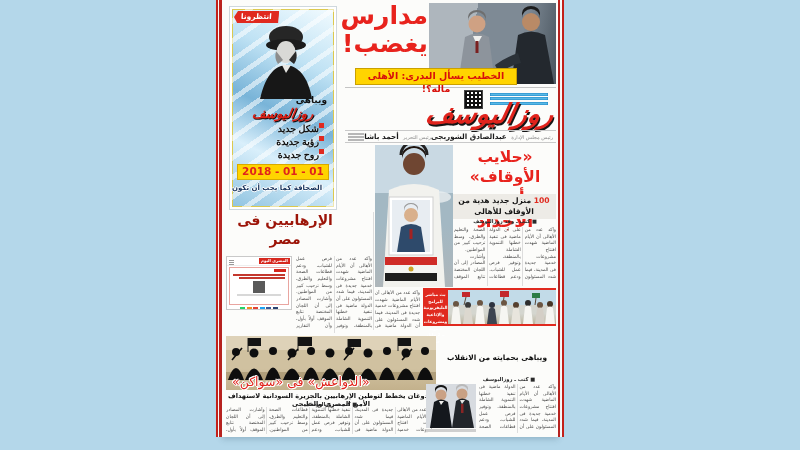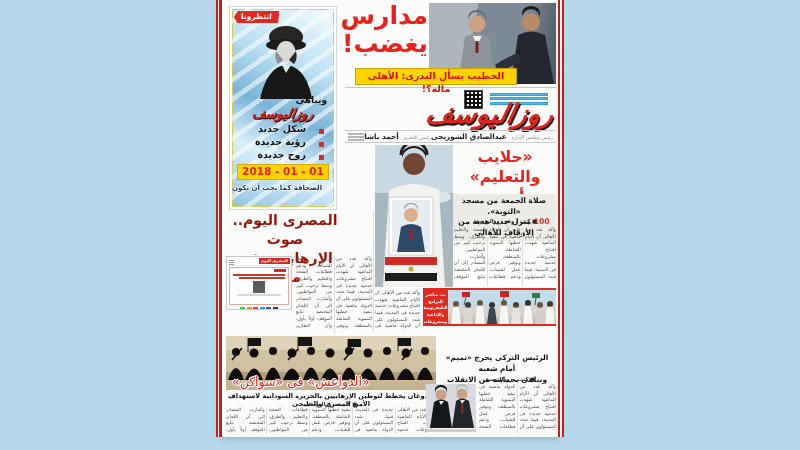--- a/index.html
+++ b/index.html
@@ -21,22 +21,22 @@
   .sidebar:before{content:"";position:absolute;inset:0;
      background:repeating-linear-gradient(-35deg,rgba(255,255,255,.55) 0 5px,transparent 5px 16px);}
   .ribbon{position:absolute;top:2px;left:2px;background:#e02a1f;color:#fff;font-size:7.5px;
      font-weight:bold;padding:1px 7px 2px;clip-path:polygon(100% 0,8% 0,0 50%,8% 100%,100% 100%);
      transform:skewX(-4deg);z-index:3;}
   .portrait{position:absolute;top:12px;right:12px;width:76px;height:78px;z-index:2;}
   .sb-label{position:absolute;top:86px;right:7px;font-size:9px;font-weight:bold;color:#111;z-index:3;}
   .sb-logo{position:absolute;top:97px;left:0;right:0;text-align:center;color:#dd1f14;
      font-size:13px;font-weight:bold;font-style:italic;transform:skewX(-10deg);
      text-shadow:1px 1px 0 #111;z-index:3;letter-spacing:-.5px;}
-  .sb-bullet{position:absolute;right:10px;display:flex;align-items:flex-end;gap:13px;
-     font-size:9.5px;font-weight:bold;color:#101010;z-index:3;text-shadow:0 0 2px #fff;}
+  .sb-bullet{position:absolute;right:10px;display:flex;align-items:flex-start;gap:0;
+     font-size:9.5px;font-weight:bold;color:#101010;z-index:3;text-shadow:0 0 2px #fff;font-family:Liberation Serif, serif;}
   .sb-bullet .sq{width:5px;height:5px;background:#e02a1f;display:inline-block;}
   .sb-date{position:absolute;top:155px;left:5px;right:5px;height:14px;background:#ffd400;
      border:1px solid #d8a900;color:#e0241c;font-size:10.5px;font-weight:bold;text-align:center;
      line-height:13px;z-index:3;direction:ltr;}
   .sb-slogan{position:absolute;top:175px;left:0;right:0;text-align:left;font-size:7px;
      font-weight:bold;color:#14305a;z-index:3;
      text-shadow:1px 0 0 #fff,-1px 0 0 #fff,0 1px 0 #fff,0 -1px 0 #fff;}
 
   
   .bibo-head{left:128px;top:2px;width:78px;text-align:center;color:#e8231d;font-weight:bold;
@@ -205,25 +205,24 @@
         <span>أحمد باشا</span>
       </div>
       <div class="gray-lines">
           <div></div>
           <div></div>
           <div></div>
         </div>
     </div>
 
     <div class="abs hal-head">
-      <div class="l1">«حلايب والتعليم»</div>
+      <div class="l1">«حلايب الأوقاف»</div>
       <div class="l2">أرض الأجداد</div>
     </div>
     <div class="abs hal-sub">
-      <div>صلاة الجمعة من مسجد «التوبة».</div>
       <div><span class="num">100</span><span> منزل جديد هدية من الأوقاف للأهالى</span></div>
     </div>
     <div class="abs byline" style="left:232px;top:218px;width:102px;">■ كتب ـ وفد روزاليوسف</div>
     <div class="abs body-txt hal-body">وأكد عدد من الأهالى أن الأيام الماضية شهدت افتتاح مشروعات خدمية جديدة فى المدينة، فيما شدد المسئولون على أن الدولة ماضية فى تنفيذ خطتها التنموية الشاملة بالمنطقة، وتوفير فرص عمل للشباب، ودعم قطاعات الصحة والتعليم والطرق، وسط ترحيب كبير من المواطنين. وأشارت المصادر إلى أن اللجان المختصة تتابع الموقف أولاً بأول، وأن التقارير الأخيرة رصدت تحركات واسعة خلال الفترة الماضية، مؤكدة أن الأجهزة المعنية تتعامل مع كل التطورات بحسم كامل، وأن هناك تنسيقاً مستمراً بين كل الجهات لضمان استقرار الأوضاع وحماية الأمن القومى. وأضافت أن الخطة الجديدة تتضمن إنشاء مدارس ومستشفيات ومرافق، وأن ما يتحقق على أرض الواقع يلمسه الجميع يوماً بعد يوم، فى ظل متابعة دقيقة من القيادة السياسية لكل الملفات الداخلية والخارجية.</div>
 
     <div class="abs man-photo">
       <svg viewBox="0 0 78 142" width="78" height="142">
         <ellipse cx="62" cy="52" rx="14" ry="6" fill="#e9edf0" opacity=".8"></ellipse>
         <circle cx="39" cy="19" r="11" fill="#6f4632"></circle>
         <path d="M27 15 a12 12 0 0 1 24 0 l0 -5 a12 9 0 0 0 -24 0 z" fill="#1f140e"></path>
@@ -276,21 +275,20 @@
             <path d="M75 34 L77 17 Q80 14 83 17 L85 34 Z" fill="#f6f6f2"></path>
           <circle cx="92" cy="15" r="3" fill="#6b5643"></circle>
             <path d="M87 34 L89 19 Q92 16 95 19 L97 34 Z" fill="#d4cfc6"></path>
           <circle cx="102" cy="14" r="3" fill="#473525"></circle>
             <path d="M97 34 L99 18 Q102 15 105 18 L107 34 Z" fill="#f6f6f2"></path>
         </g>
       </svg>
     </div>
 
     <div class="abs masry-head">
-      <div>المصرى اليوم.. صوت</div>
       <div>الإرهابيين فى مصر</div>
     </div>
     <div class="abs clipping">
       <div class="clip-bar">
         <span class="clip-logo">المصرى اليوم</span>
         <span class="clip-menu">
             <div></div>
             <div></div>
             <div></div>
           </span>
@@ -359,21 +357,20 @@
             <line x1="176" y1="24" x2="186" y2="13"></line>
         </g>
       </svg>
       <div class="daesh-overlay">«الدواعش» فى «سواكن»</div>
     </div>
     <div class="abs daesh-sub">أردوغان يخطط لتوطين الإرهابيين بالجزيرة السودانية لاستهداف الأمن المصرى والخليجى</div>
     <div class="abs byline daesh-byline">■ كتب ـ روزاليوسف</div>
     <div class="abs body-txt daesh-body">وأكد عدد من الأهالى أن الأيام الماضية شهدت افتتاح مشروعات خدمية جديدة فى المدينة، فيما شدد المسئولون على أن الدولة ماضية فى تنفيذ خطتها التنموية الشاملة بالمنطقة، وتوفير فرص عمل للشباب، ودعم قطاعات الصحة والتعليم والطرق، وسط ترحيب كبير من المواطنين. وأشارت المصادر إلى أن اللجان المختصة تتابع الموقف أولاً بأول، وأن التقارير الأخيرة رصدت تحركات واسعة خلال الفترة الماضية، مؤكدة أن الأجهزة المعنية تتعامل مع كل التطورات بحسم كامل، وأن هناك تنسيقاً مستمراً بين كل الجهات لضمان استقرار الأوضاع وحماية الأمن القومى. وأضافت أن الخطة الجديدة تتضمن إنشاء مدارس ومستشفيات ومرافق، وأن ما يتحقق على أرض الواقع يلمسه الجميع يوماً بعد يوم، فى ظل متابعة دقيقة من القيادة السياسية لكل الملفات الداخلية والخارجية.</div>
 
     <div class="abs qatar-sub">
-      <div>الرئيس التركى يحرج «تميم» أمام شعبه</div>
       <div>ويباهى بحمايته من الانقلاب</div>
     </div>
     <div class="abs byline qatar-byline">■ كتب ـ روزاليوسف</div>
     <div class="abs qatar-photo">
       <svg viewBox="0 0 50 44" width="50" height="44">
         <circle cx="15" cy="11" r="5.5" fill="#caa184"></circle>
         <path d="M9 9 a6 6 0 0 1 12 0 l0 -4 a6 4 0 0 0 -12 0 z" fill="#141414"></path>
         <path d="M4 44 L8 18 Q15 13 22 18 L26 44 Z" fill="#14181d"></path>
         <path d="M13 17 l2 4 l3 -4 z" fill="#f0f0ee"></path>
         <circle cx="36" cy="10" r="5.5" fill="#c9a184"></circle>

